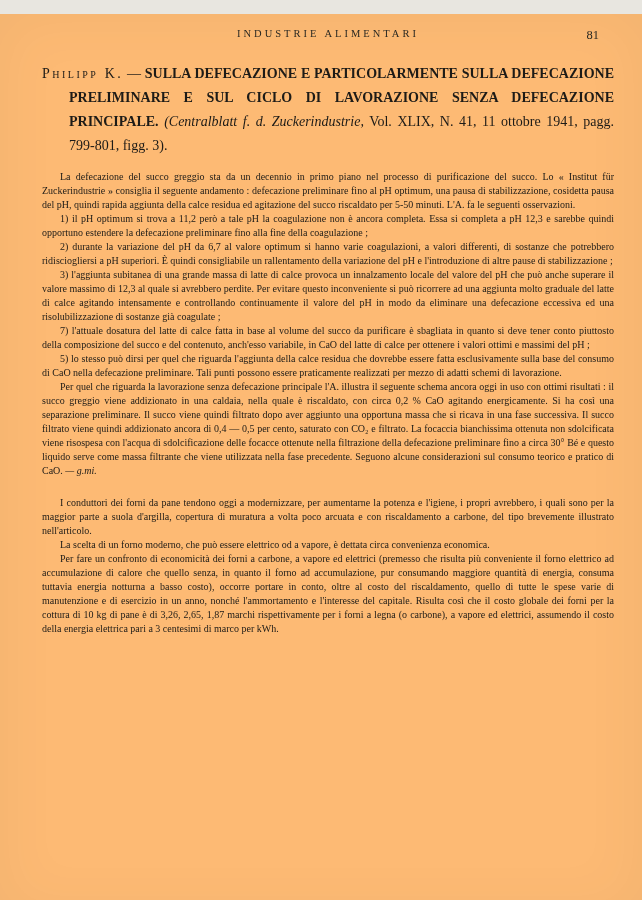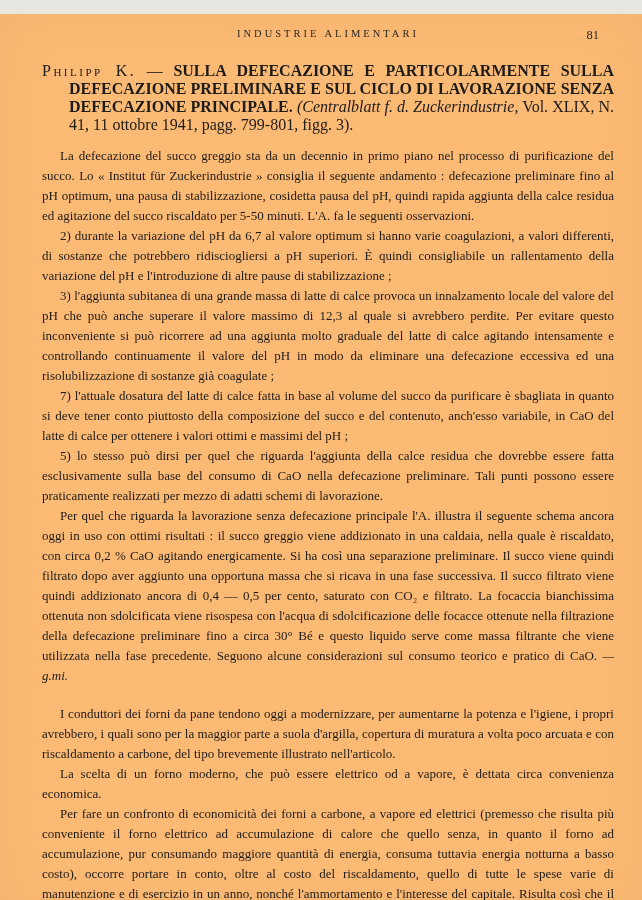--- a/index.html
+++ b/index.html
@@ -34,35 +34,35 @@
     top: 0;
     font-size: 12.5px;
     color: #2b2922;
   }
   .article + .article { margin-top: 18px; }
   .article-heading {
     margin: 0 0 12px 0;
     padding-left: 27px;
     text-indent: -27px;
     text-align: justify;
-    font-size: 16px;
-    line-height: 18px;
+    font-size: 14px;
+    line-height: 24px;
   }
   .author {
     font-variant: small-caps;
     letter-spacing: 2.5px;
   }
   .title { font-weight: bold; }
   .citation em { font-style: italic; }
   .article-body p {
     margin: 0;
     text-align: justify;
     text-indent: 18px;
-    font-size: 13px;
-    line-height: 20px;
+    font-size: 10px;
+    line-height: 14px;
   }
   .signature { font-style: italic; }
 </style>
 </head>
 <body>
 
 <div class="page">
 
   <header class="page-header">
     <span class="journal-title">INDUSTRIE ALIMENTARI</span>
@@ -71,20 +71,21 @@
 
   <article class="article">
     <p class="article-heading">
       <span class="author">Philipp K.</span>
       <span class="dash">—</span>
       <span class="title">SULLA DEFECAZIONE E PARTICOLARMENTE SULLA DEFECAZIONE PRELIMINARE E SUL CICLO DI LAVORAZIONE SENZA DEFECAZIONE PRINCIPALE.</span>
       <span class="citation"><em>(Centralblatt f. d. Zuckerindustrie,</em><span> Vol. XLIX, N. 41, 11 ottobre 1941, pagg. 799-801, figg. 3).</span></span>
     </p>
     <div class="article-body">
       <p>La defecazione del succo greggio sta da un decennio in primo piano nel processo di purificazione del succo. Lo « Institut für Zuckerindustrie » consiglia il seguente andamento : defecazione preliminare fino al pH optimum, una pausa di stabilizzazione, cosidetta pausa del pH, quindi rapida aggiunta della calce residua ed agitazione del succo riscaldato per 5-50 minuti. L'A. fa le seguenti osservazioni.</p>
+      <p>1) il pH optimum si trova a 11,2 però a tale pH la coagulazione non è ancora completa. Essa si completa a pH 12,3 e sarebbe quindi opportuno estendere la defecazione preliminare fino alla fine della coagulazione ;</p>
       <p>2) durante la variazione del pH da 6,7 al valore optimum si hanno varie coagulazioni, a valori differenti, di sostanze che potrebbero ridisciogliersi a pH superiori. È quindi consigliabile un rallentamento della variazione del pH e l'introduzione di altre pause di stabilizzazione ;</p>
       <p>3) l'aggiunta subitanea di una grande massa di latte di calce provoca un innalzamento locale del valore del pH che può anche superare il valore massimo di 12,3 al quale si avrebbero perdite. Per evitare questo inconveniente si può ricorrere ad una aggiunta molto graduale del latte di calce agitando intensamente e controllando continuamente il valore del pH in modo da eliminare una defecazione eccessiva ed una risolubilizzazione di sostanze già coagulate ;</p>
       <p>7) l'attuale dosatura del latte di calce fatta in base al volume del succo da purificare è sbagliata in quanto si deve tener conto piuttosto della composizione del succo e del contenuto, anch'esso variabile, in CaO del latte di calce per ottenere i valori ottimi e massimi del pH ;</p>
       <p>5) lo stesso può dirsi per quel che riguarda l'aggiunta della calce residua che dovrebbe essere fatta esclusivamente sulla base del consumo di CaO nella defecazione preliminare. Tali punti possono essere praticamente realizzati per mezzo di adatti schemi di lavorazione.</p>
       <p><span>Per quel che riguarda la lavorazione senza defecazione principale l'A. illustra il seguente schema ancora oggi in uso con ottimi risultati : il succo greggio viene addizionato in una caldaia, nella quale è riscaldato, con circa 0,2 % CaO agitando energicamente. Si ha così una separazione preliminare. Il succo viene quindi filtrato dopo aver aggiunto una opportuna massa che si ricava in una fase successiva. Il succo filtrato viene quindi addizionato ancora di 0,4 — 0,5 per cento, saturato con CO₂ e filtrato. La focaccia bianchissima ottenuta non sdolcificata viene risospesa con l'acqua di sdolcificazione delle focacce ottenute nella filtrazione della defecazione preliminare fino a circa 30° Bé e questo liquido serve come massa filtrante che viene utilizzata nella fase precedente. Seguono alcune considerazioni sul consumo teorico e pratico di CaO.</span> <em class="signature">— g.mi.</em></p>
     </div>
   </article>
 
   <article class="article">
     <div class="article-body">

